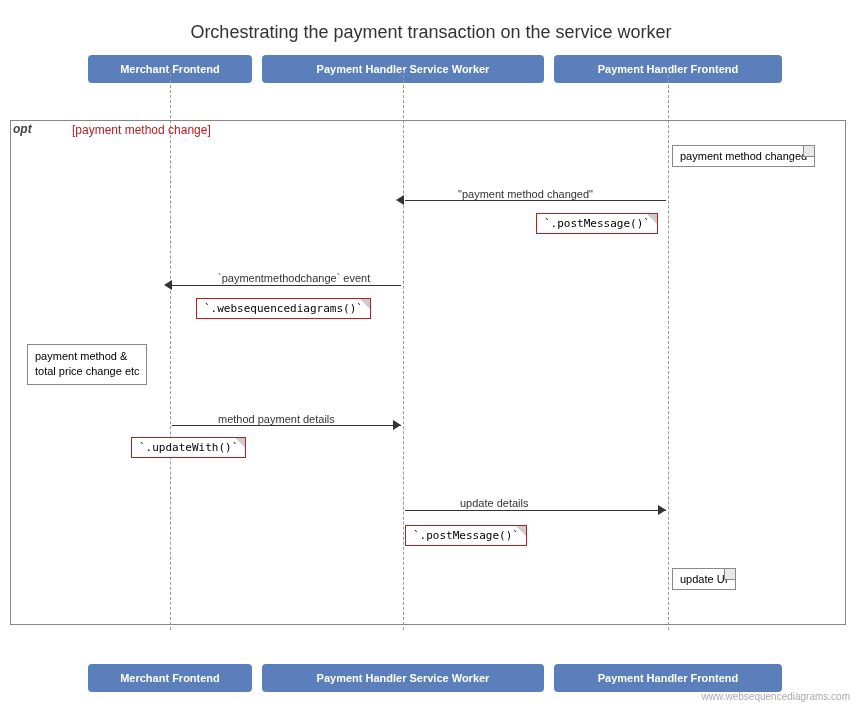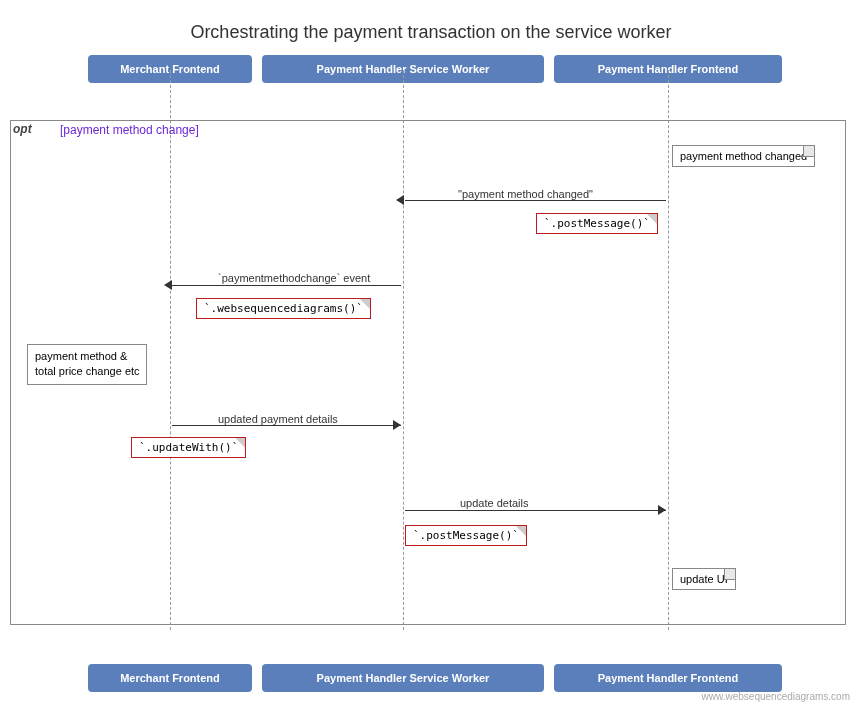--- a/index.html
+++ b/index.html
@@ -136,21 +136,21 @@
     <span>Payment Handler Frontend</span>
   </div>
 
   <div class="lifeline" style="left:170px;"></div>
   <div class="lifeline" style="left:403px;"></div>
   <div class="lifeline" style="left:668px;"></div>
 
   <div class="opt-box" style="left:10px;top:120px;width:836px;height:505px;">
   </div>
   <div class="opt-label" style="left:13px;top:122px;font-size:12px;font-weight:bold;color:#444;">opt</div>
-  <div class="opt-condition" style="left:60px;top:123px;font-size:12px;color:#6d28d9;">[payment method change]</div>
+  <div class="opt-condition" style="left:72px;top:123px;font-size:12px;color:#b91c1c;">[payment method change]</div>
 
   <div class="note-box dog-ear" style="left:672px;top:145px;">
     <span>payment method changed</span>
   </div>
 
   <div class="arrow-label" style="left:458px;top:188px;">"payment method changed"</div>
 
   <div style="position:absolute;left:405px;top:200px;width:261px;border-top:1.5px solid #333;"></div>
 
   <div style="position:absolute;left:396px;top:195px;width:0;height:0;
@@ -166,21 +166,21 @@
               border-top:5px solid transparent;border-bottom:5px solid transparent;border-right:8px solid #333;"></div>
 
   <div class="method-box dog-ear" style="left:196px;top:298px;">
     <span>`.websequencediagrams()`</span>
   </div>
 
   <div class="note-box" style="left:27px;top:344px;width:120px;line-height:1.4;">
     payment method &amp;<br>total price change etc
   </div>
 
-  <div class="arrow-label" style="left:218px;top:413px;">updated payment details</div>
+  <div class="arrow-label" style="left:218px;top:413px;">method payment details</div>
   <div style="position:absolute;left:172px;top:425px;width:229px;border-top:1.5px solid #333;"></div>
   <div style="position:absolute;left:393px;top:420px;width:0;height:0;
               border-top:5px solid transparent;border-bottom:5px solid transparent;border-left:8px solid #333;"></div>
 
   <div class="method-box dog-ear" style="left:131px;top:437px;">
     <span>`.updateWith()`</span>
   </div>
 
   <div class="arrow-label" style="left:460px;top:497px;">update details</div>
   <div style="position:absolute;left:405px;top:510px;width:261px;border-top:1.5px solid #333;"></div>

